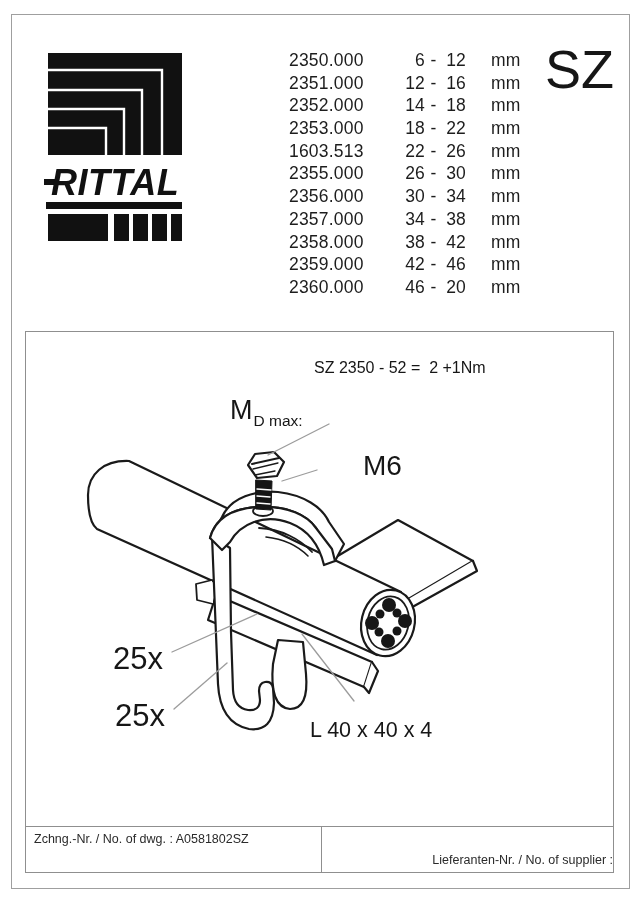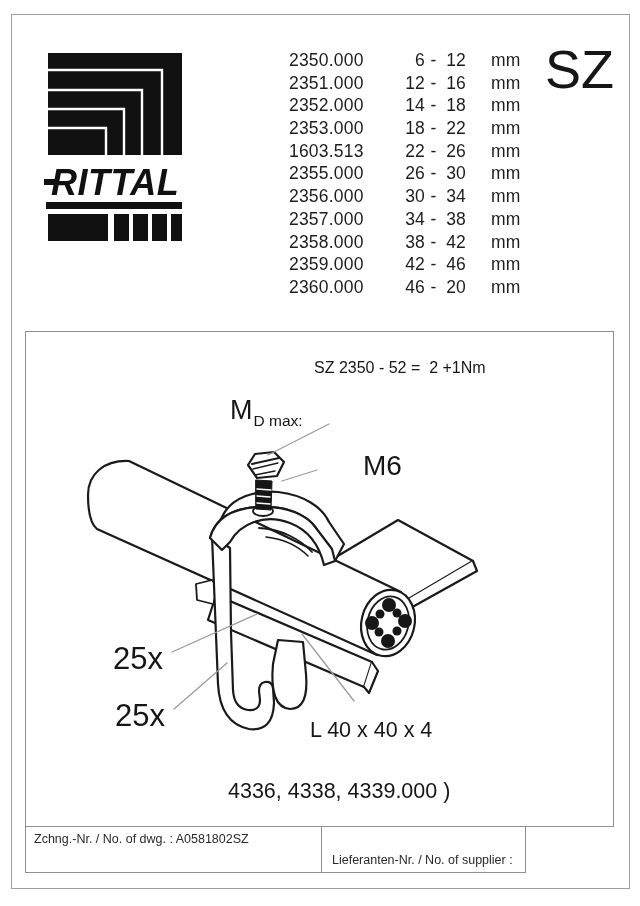--- a/index.html
+++ b/index.html
@@ -26,25 +26,25 @@
   .torque2{left:300px;top:61px;font-size:21.5px;}
   .tsymbol{left:204px;top:63px;font-size:27px;}
   .tsymbol .sub{font-size:15.5px;position:relative;top:7px;left:1px;}
   .m6{left:292px;top:118px;font-size:28px;margin-left:45px;}
   .qty1{left:87px;top:309px;font-size:31px;}
   .qty2{left:89px;top:366px;font-size:31px;}
   .profile{left:284px;top:386px;font-size:21.5px;}
   .ps1{left:201px;top:417px;font-size:21.5px;}
   .ps2{left:202px;top:447px;font-size:21.5px;}
   
-  .footer-box{position:absolute;left:25px;top:826px;width:501px;height:47px;
+  .footer-box{position:absolute;left:25px;top:826px;width:589px;height:47px;
         border:1.5px solid #8f8f8f;box-sizing:border-box;display:flex;font-size:12.5px;color:#2a2a2a;}
   .footer-left{width:295px;box-sizing:border-box;padding:3px 0 0 8px;line-height:19px;}
   .footer-right{flex:1;border-left:1.5px solid #8f8f8f;box-sizing:border-box;
-        display:flex;flex-direction:column;justify-content:flex-end;padding:0 0 5px 10px;}
+        display:flex;flex-direction:column;justify-content:flex-end;padding:0 0 5px 10px;align-items:flex-end;}
 </style>
 </head>
 <body>
 
 <div class="page">
   <div class="outer-border"></div>
 
   <svg class="logo" width="142" height="196" viewBox="0 0 142 196">
     <rect x="4" y="5" width="134" height="102" fill="#111"></rect>
     <g stroke="#fff" stroke-width="2.4" fill="none">
@@ -152,21 +152,20 @@
         </g>
       </g>
     </svg>
 
     <div class="dlabel torque1">SZ 2350 - 52 =  2 +1Nm</div>
     <div class="dlabel tsymbol"><span>M</span><span class="sub">D max:</span></div>
     <div class="dlabel m6">M6</div>
     <div class="dlabel qty1">25x</div>
     <div class="dlabel qty2">25x</div>
     <div class="dlabel profile">L 40 x 40 x 4</div>
-    <div class="dlabel ps2">4336, 4338, 4339.000 )</div>
   </div>
 
   <div class="footer-box">
     <div class="footer-left">
       <div>Zchng.-Nr. / No. of dwg. : A0581802SZ</div>
     </div>
     <div class="footer-right">
       <div>Lieferanten-Nr. / No. of supplier :</div>
     </div>
   </div>

